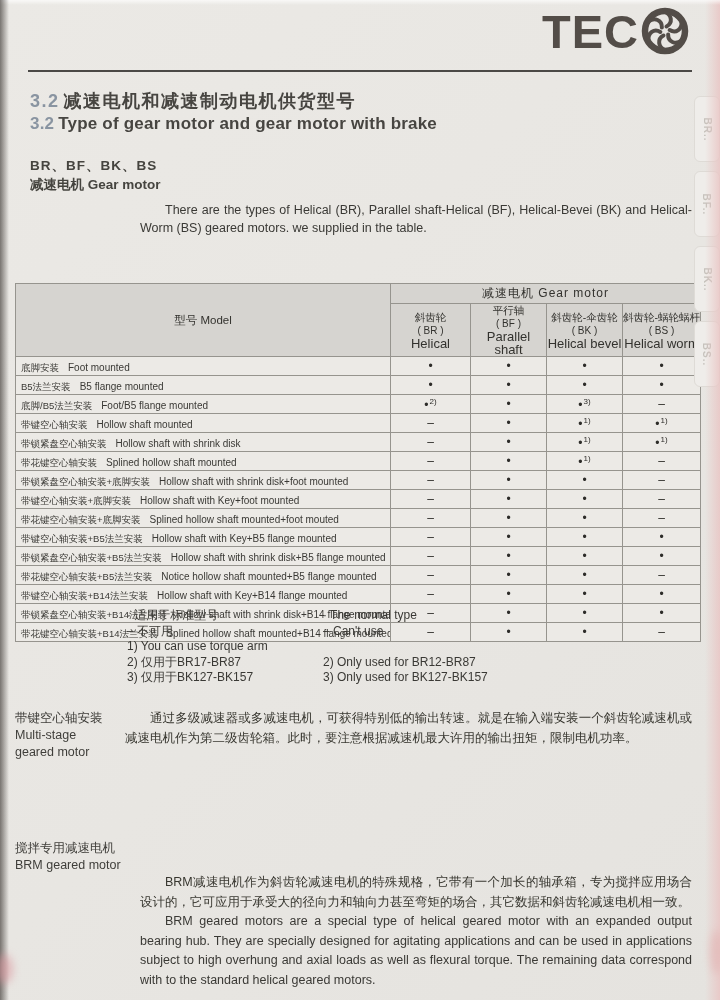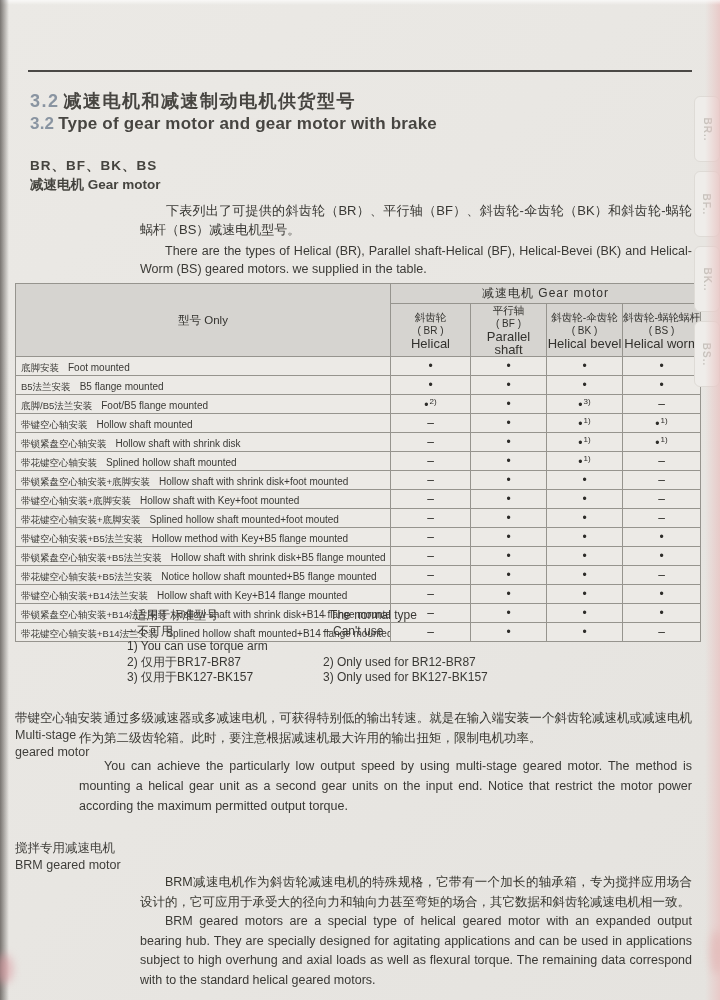--- a/index.html
+++ b/index.html
@@ -62,21 +62,21 @@
 
   
   .legend{position:absolute;left:127px;top:608px;}
   .legend-row{display:flex;line-height:15.5px;}
   .lg-zh{width:196px;font-size:12px;color:#3a3935;}
   .lg-en{font-size:12px;color:#3a3935;}
 
   
   .multi{position:absolute;left:15px;top:708px;width:677px;}
   .side-label{position:absolute;left:0;top:2px;width:120px;font-size:12.5px;line-height:17px;color:#3f3e3a;}
-  .multi .body{margin-left:64px;}
+  .multi .body{margin-left:110px;}
   .multi p,.brm-body p{margin:0;text-indent:2em;text-align:justify;}
   .multi .zh{font-size:12.5px;line-height:20px;color:#37362f;}
   .multi .en{font-size:12.5px;line-height:20px;margin-top:8px;color:#3a3935;}
   .brm-label{position:absolute;left:15px;top:840px;font-size:12.5px;line-height:17px;color:#3f3e3a;}
   .brm-body{position:absolute;left:140px;top:872px;width:552px;}
   .brm-body .zh{font-size:12.5px;line-height:20px;color:#37362f;}
   .brm-body .en{font-size:12.5px;line-height:19.5px;color:#3a3935;}
 
   
   .side-tab{position:absolute;left:694px;width:24px;height:64px;background:#efedea;
@@ -87,52 +87,65 @@
 </head>
 <body>
 
 <div class="page">
   <div class="edge-top"></div>
   <div class="edge-left"></div>
   <div class="edge-right"></div>
   <div class="smudge-a"></div>
   <div class="smudge-b"></div>
 
+  <div class="logo">
+    <span class="logo-text">TEC</span>
+    <svg viewBox="0 0 100 100">
+      <circle cx="50" cy="50" r="40" fill="none" stroke="#534d48" stroke-width="13"></circle>
+      <g stroke="#534d48" stroke-width="8" fill="none" stroke-linecap="round">
+        <path d="M50 12 C64 18 66 34 53 41"></path>
+        <path d="M50 12 C64 18 66 34 53 41" transform="rotate(60 50 50)"></path>
+        <path d="M50 12 C64 18 66 34 53 41" transform="rotate(120 50 50)"></path>
+        <path d="M50 12 C64 18 66 34 53 41" transform="rotate(180 50 50)"></path>
+        <path d="M50 12 C64 18 66 34 53 41" transform="rotate(240 50 50)"></path>
+        <path d="M50 12 C64 18 66 34 53 41" transform="rotate(300 50 50)"></path>
+      </g>
+    </svg>
+  </div>
   <div class="header-rule"></div>
 
   <div class="section-heading">
     <div class="h-zh">
       <span class="h-num">3.2</span><span>减速电机和减速制动电机供货型号</span>
     </div>
     <div class="h-en">
       <span class="h-num">3.2</span><span>Type of gear motor and gear motor with brake</span>
     </div>
   </div>
 
   <div class="sub-label">
     <div class="sub1">BR、BF、BK、BS</div>
     <div class="sub2">减速电机 Gear motor</div>
   </div>
 
   <div class="intro">
-    <p class="zh">下表列出了可提供的斜齿轮（BR）、平行轴（BF）、斜齿轮-伞齿轮（BK）和斜齿轮-蜗轮蜗杆（BS）减速电机型号。</p>
     <p class="en">There are the types of Helical (BR), Parallel shaft-Helical (BF), Helical-Bevei (BK) and Helical-Worm (BS) geared motors. we supplied in the table.</p>
   </div>
 
   <table class="gear-table">
     <colgroup>
       <col style="width:375px">
         <col style="width:80px">
         <col style="width:76px">
         <col style="width:76px">
         <col style="width:78px">
     </colgroup>
     <thead>
       <tr>
-        <th class="model-th" rowspan="2">型号 Only</th>
+        <th class="model-th" rowspan="2">型号 Model</th>
         <th class="group-th" colspan="4">减速电机  Gear motor</th>
       </tr>
       <tr class="colhead-row">
           <th>
             <div class="ch-zh">斜齿轮</div>
             <div class="ch-code">( BR )</div>
             <div class="ch-en">Helical</div>
           </th>
           <th>
             <div class="ch-zh">平行轴</div>
@@ -209,21 +222,21 @@
           <td class="mark">–</td>
         </tr>
         <tr>
           <td class="lbl"><span class="zh">带花键空心轴安装+底脚安装</span><span class="en">Splined hollow shaft mounted+foot mouted</span></td>
           <td class="mark">–</td>
           <td class="mark">•</td>
           <td class="mark">•</td>
           <td class="mark">–</td>
         </tr>
         <tr>
-          <td class="lbl"><span class="zh">带键空心轴安装+B5法兰安装</span><span class="en">Hollow method with Key+B5 flange mounted</span></td>
+          <td class="lbl"><span class="zh">带键空心轴安装+B5法兰安装</span><span class="en">Hollow shaft with Key+B5 flange mounted</span></td>
           <td class="mark">–</td>
           <td class="mark">•</td>
           <td class="mark">•</td>
           <td class="mark">•</td>
         </tr>
         <tr>
           <td class="lbl"><span class="zh">带锁紧盘空心轴安装+B5法兰安装</span><span class="en">Hollow shaft with shrink disk+B5 flange mounted</span></td>
           <td class="mark">–</td>
           <td class="mark">•</td>
           <td class="mark">•</td>
@@ -283,21 +296,20 @@
     </div>
 
   <div class="multi">
     <div class="side-label">
       <div>带键空心轴安装</div>
       <div>Multi-stage</div>
       <div>geared motor</div>
     </div>
     <div class="body">
       <p class="zh">通过多级减速器或多减速电机，可获得特别低的输出转速。就是在输入端安装一个斜齿轮减速机或减速电机作为第二级齿轮箱。此时，要注意根据减速机最大许用的输出扭矩，限制电机功率。</p>
-      <p class="en">You can achieve the particularly low output speed by using multi-stage geared motor. The method is mounting a helical gear unit as a second gear units on the input end. Notice that restrict the motor power according the maximum permitted output torque.</p>
     </div>
   </div>
 
   <div class="brm-label">
     <div>搅拌专用减速电机</div>
     <div>BRM geared motor</div>
   </div>
   <div class="brm-body">
     <p class="zh">BRM减速电机作为斜齿轮减速电机的特殊规格，它带有一个加长的轴承箱，专为搅拌应用场合设计的，它可应用于承受大的径向力和轴向力甚至弯矩的场合，其它数据和斜齿轮减速电机相一致。</p>
     <p class="en">BRM geared motors are a special type of helical geared motor with an expanded output bearing hub. They are specially designed for agitating applications and can be used in applications subject to high overhung and axial loads as well as flexural torque. The remaining data correspond with to the standard helical geared motors.</p>

